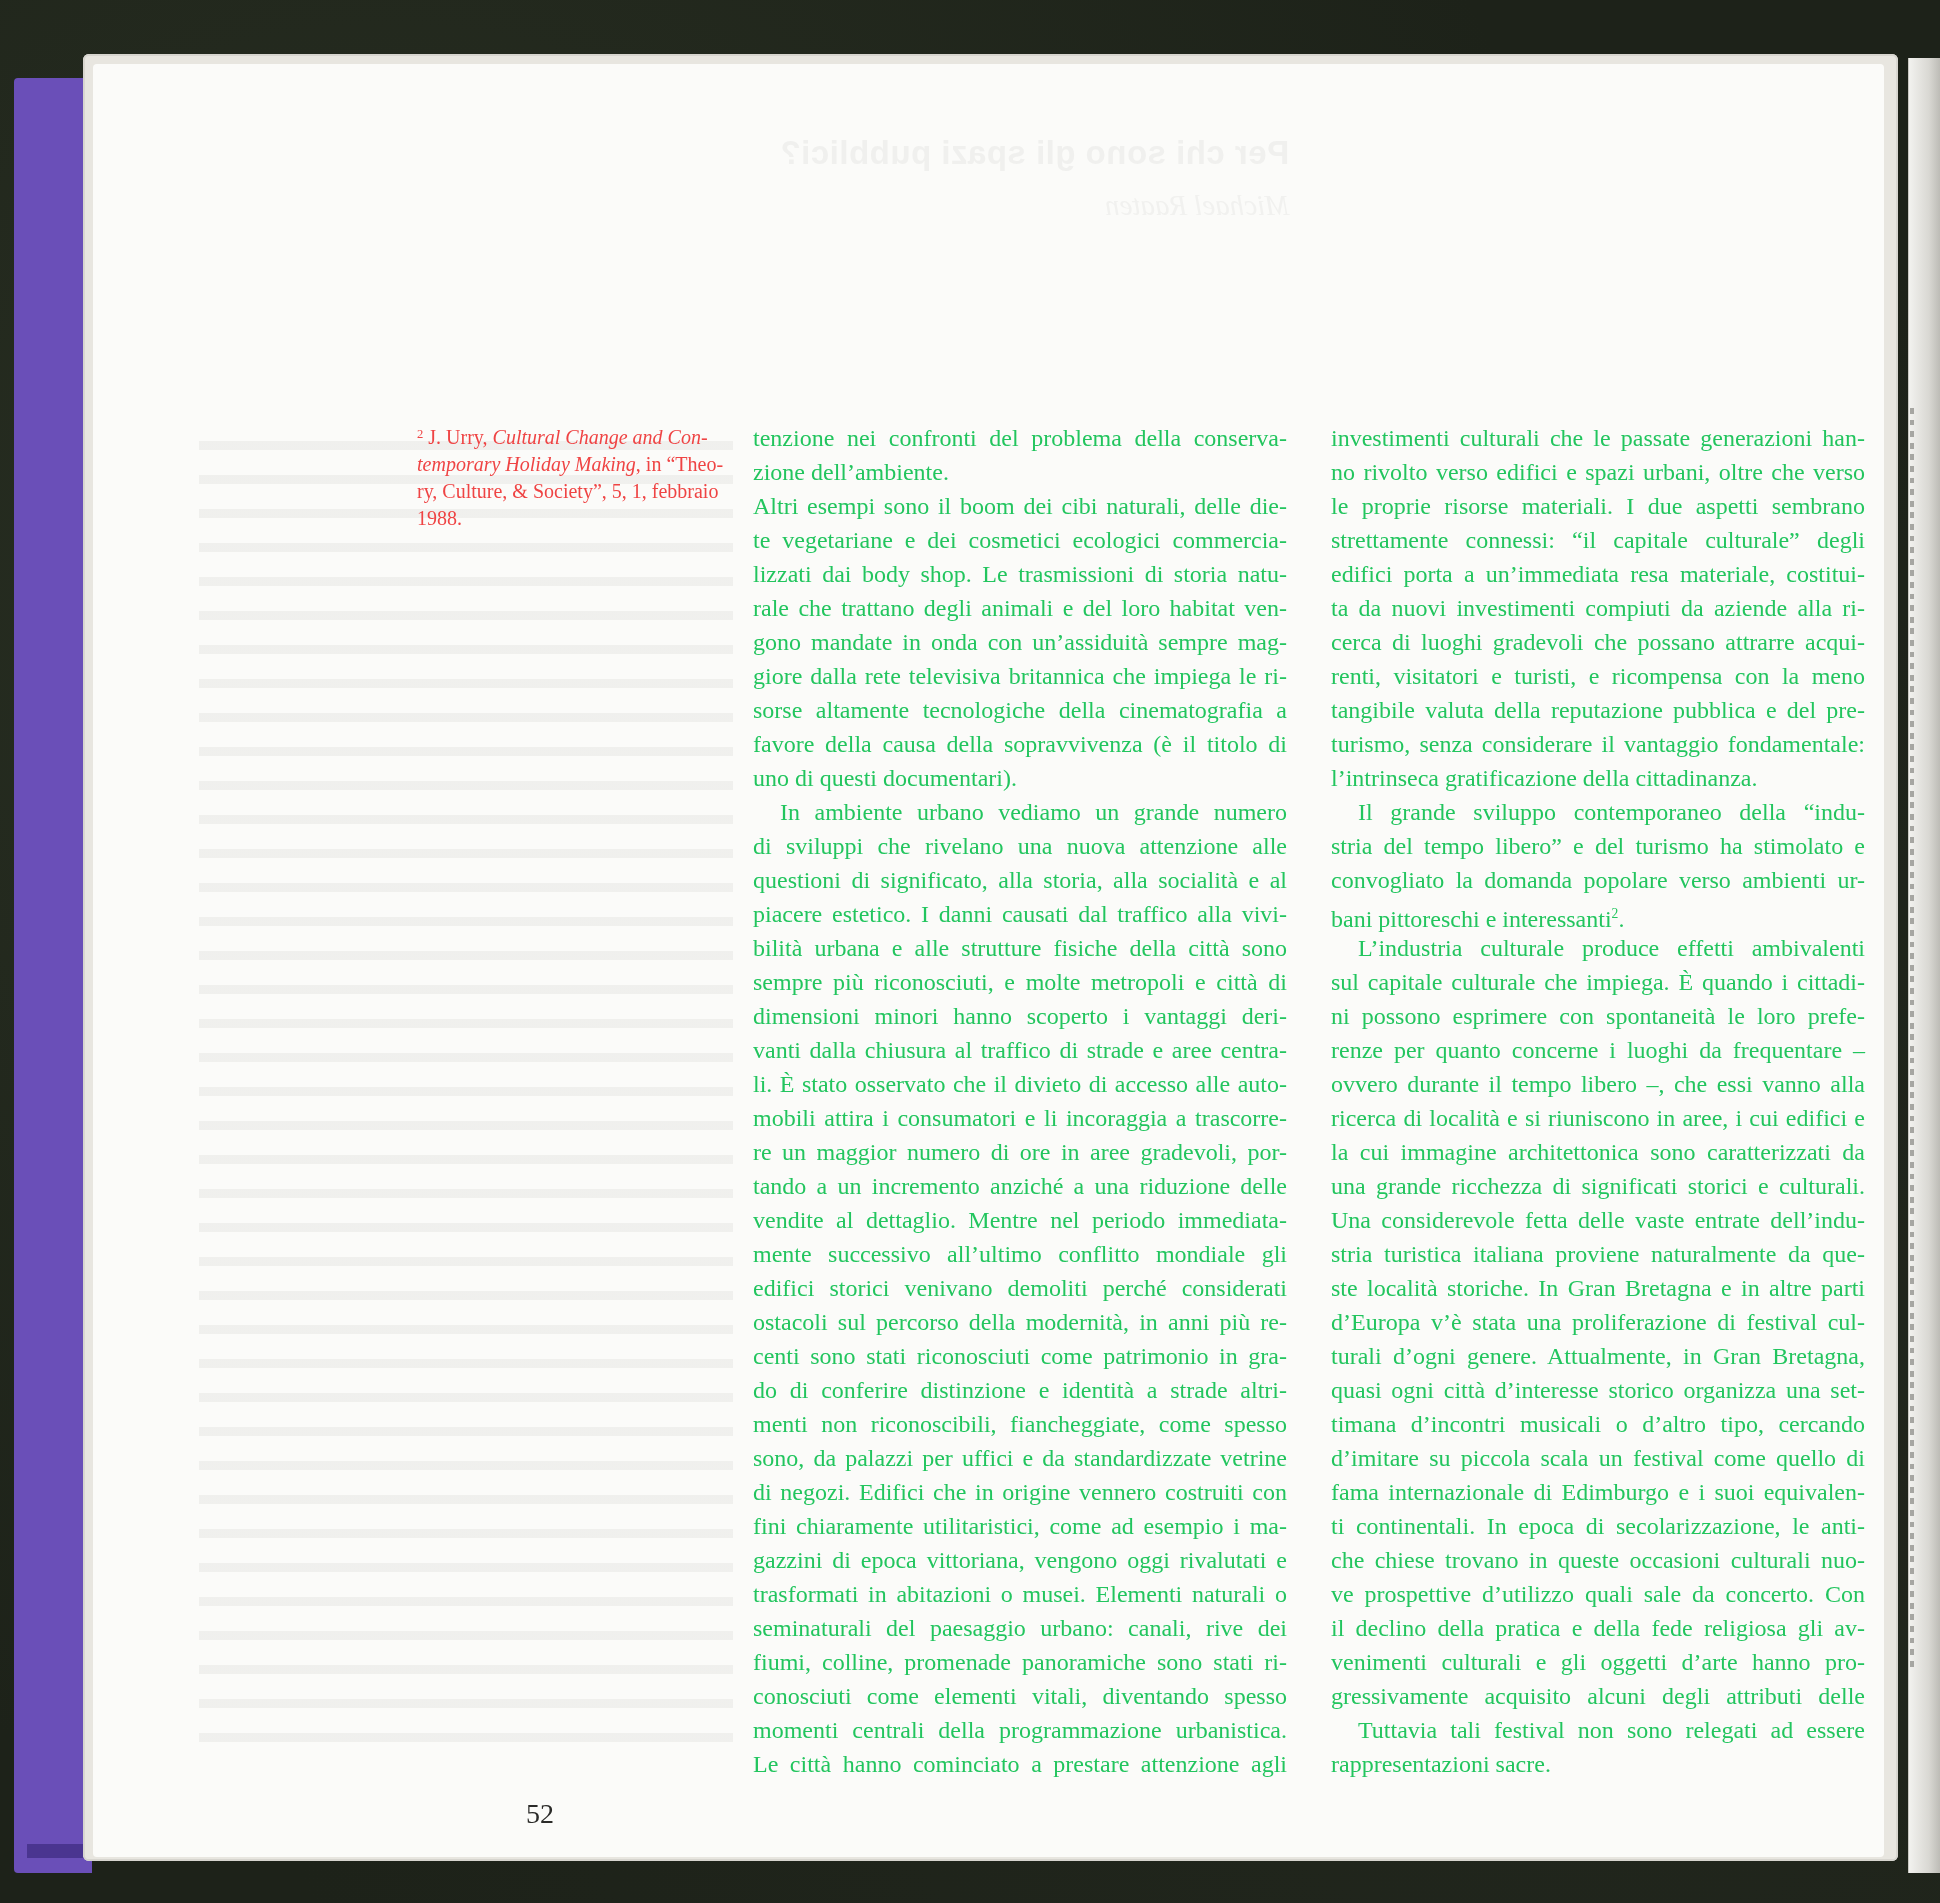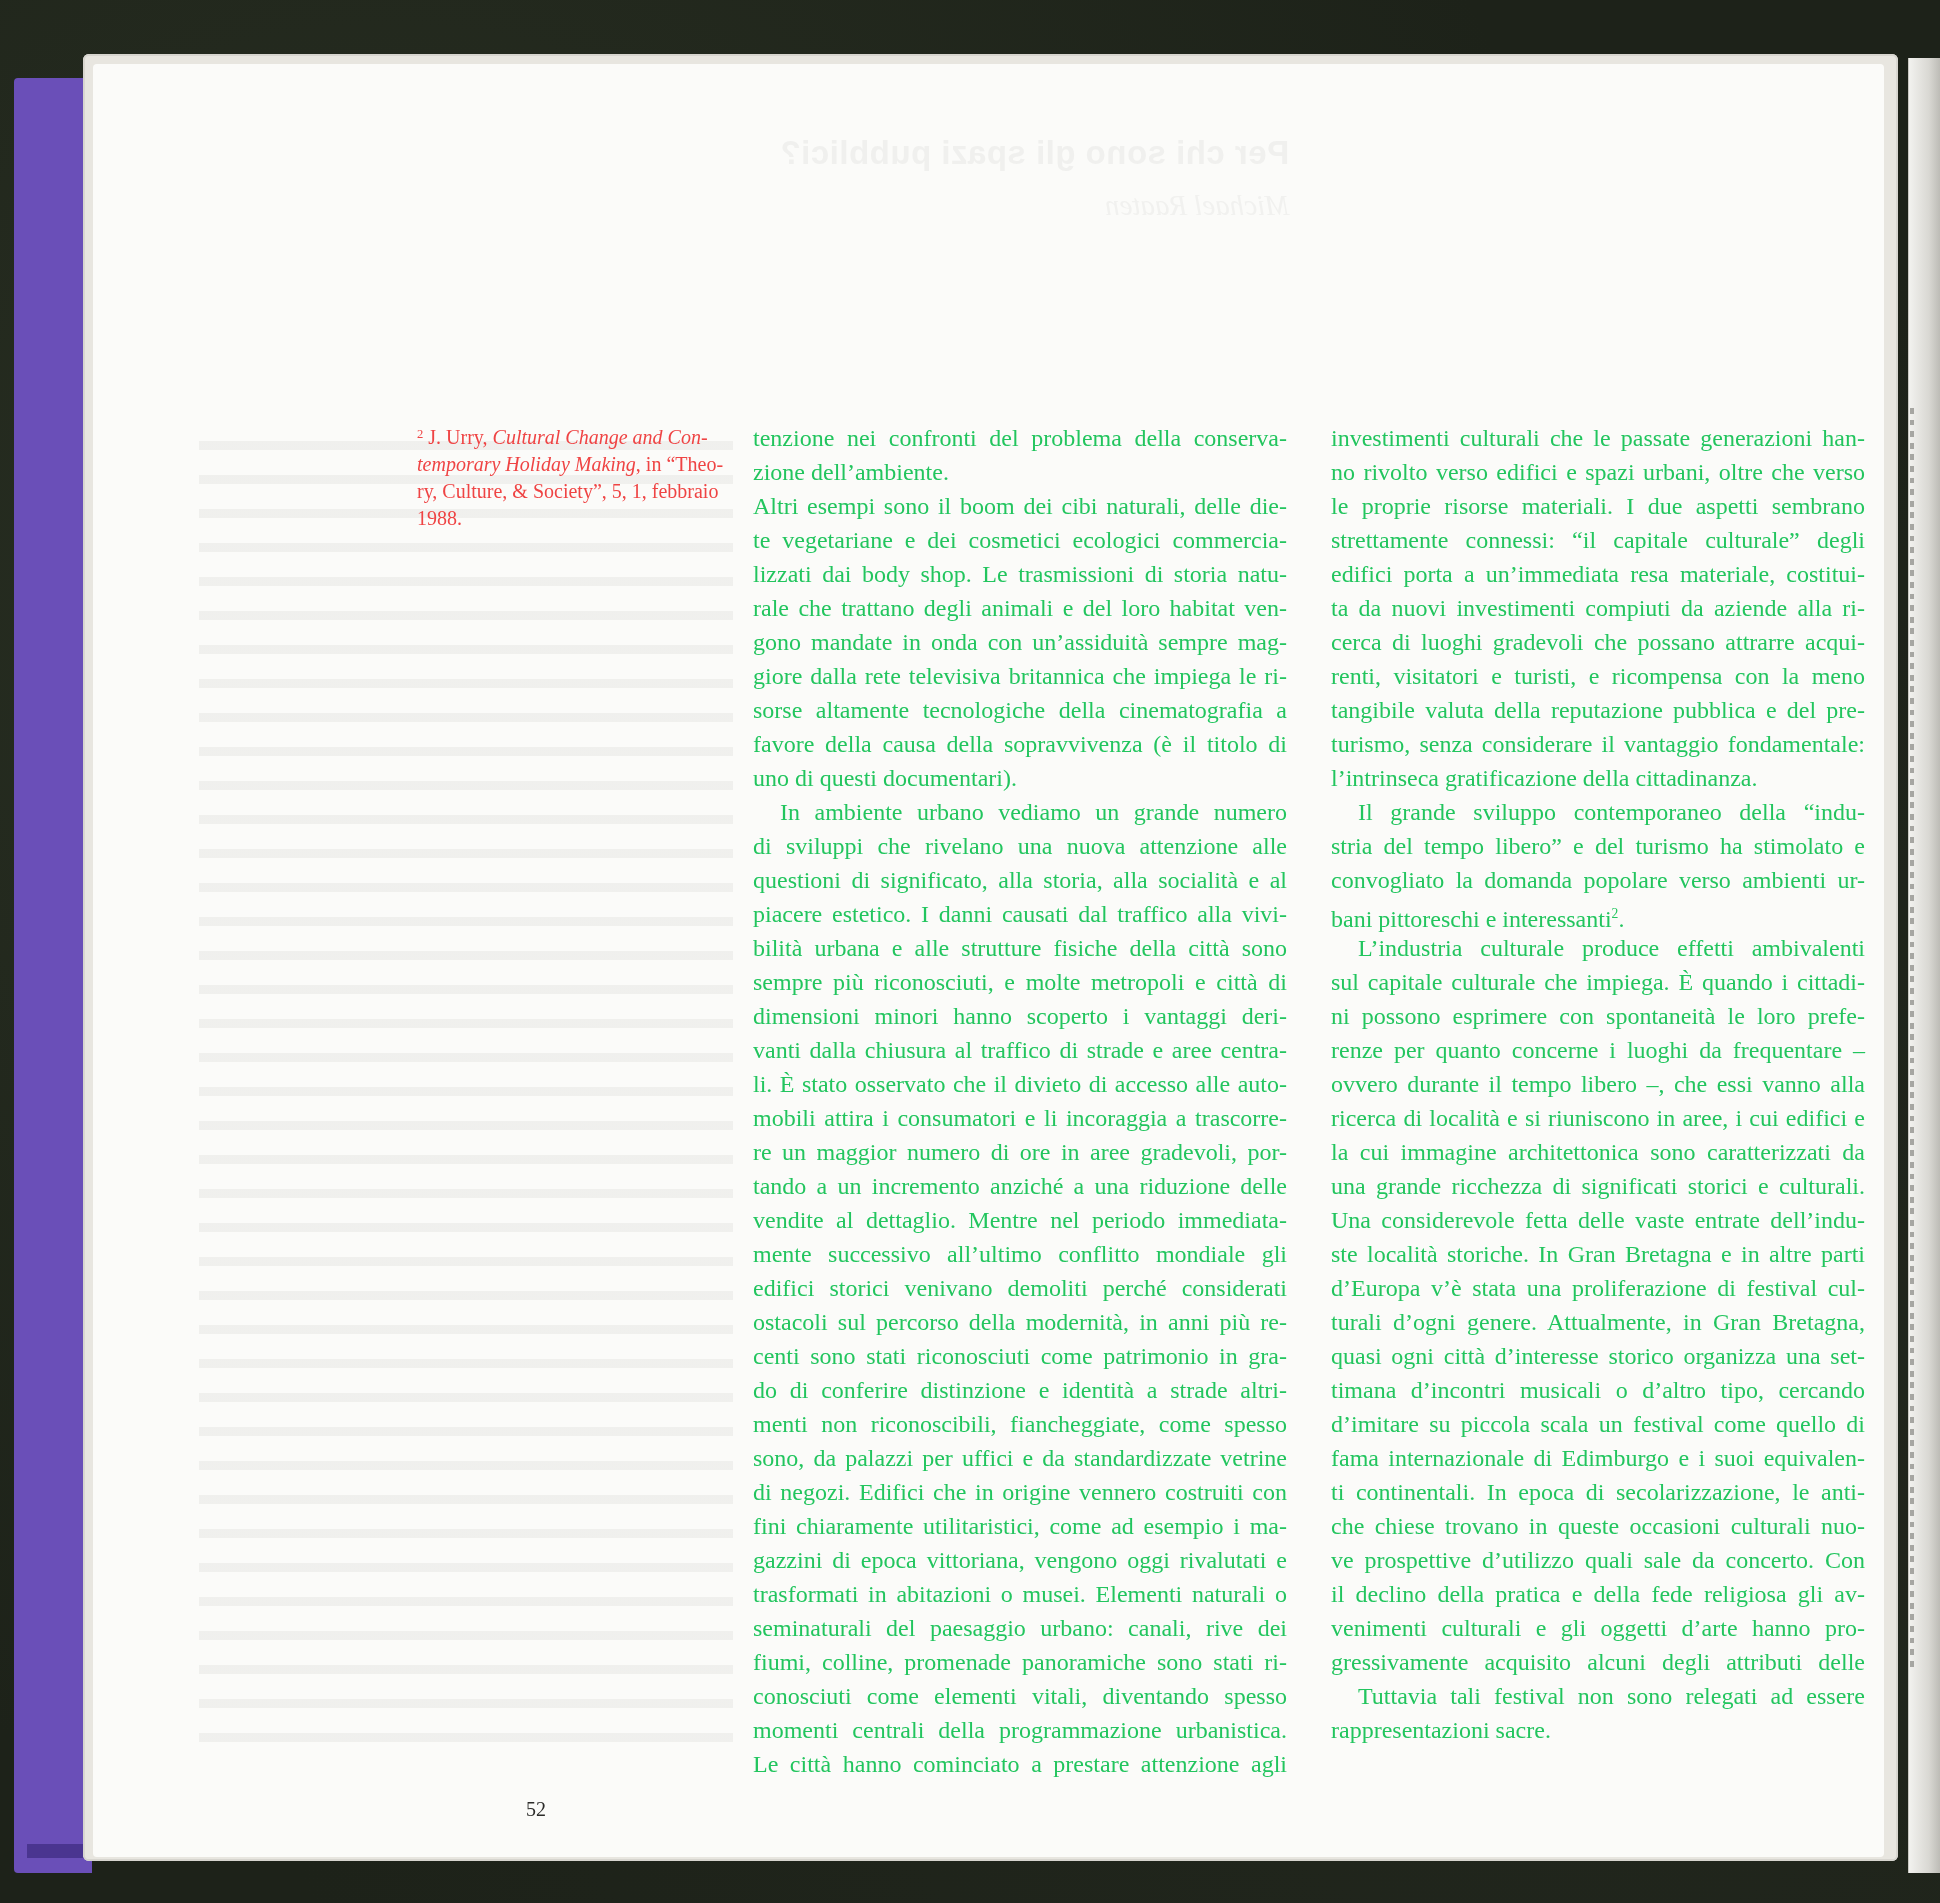--- a/index.html
+++ b/index.html
@@ -73,21 +73,21 @@
     .col-right { left: 1331px; }
     .line {
       display: block; white-space: nowrap;
       text-align: justify; text-align-last: justify; height: 34px;
     }
     .line.last { text-align-last: left; }
     .line.indent { padding-left: 27px; }
     .line sup { font-size: 13.6px; vertical-align: 8.7px; }
     .page-number {
       position: absolute; left: 526px; top: 1798px;
-      font-size: 20px; color: #2b2b29;
+      font-size: 28px; color: #2b2b29;
     }
   </style>
 </head>
 <body>
 
 <div class="bg-noise"></div>
 <div class="purple-cover"></div>
 <div class="purple-cover-bottom"></div>
 <div class="page-edge-stack"></div>
 
@@ -166,20 +166,21 @@
     <span class="line last">bani pittoreschi e interessanti<sup>2</sup>.</span>
     <span class="line indent">L’industria culturale produce effetti ambivalenti</span>
     <span class="line">sul capitale culturale che impiega. È quando i cittadi-</span>
     <span class="line">ni possono esprimere con spontaneità le loro prefe-</span>
     <span class="line">renze per quanto concerne i luoghi da frequentare –</span>
     <span class="line">ovvero durante il tempo libero –, che essi vanno alla</span>
     <span class="line">ricerca di località e si riuniscono in aree, i cui edifici e</span>
     <span class="line">la cui immagine architettonica sono caratterizzati da</span>
     <span class="line">una grande ricchezza di significati storici e culturali.</span>
     <span class="line">Una considerevole fetta delle vaste entrate dell’indu-</span>
+    <span class="line">stria turistica italiana proviene naturalmente da que-</span>
     <span class="line">ste località storiche. In Gran Bretagna e in altre parti</span>
     <span class="line">d’Europa v’è stata una proliferazione di festival cul-</span>
     <span class="line">turali d’ogni genere. Attualmente, in Gran Bretagna,</span>
     <span class="line">quasi ogni città d’interesse storico organizza una set-</span>
     <span class="line">timana d’incontri musicali o d’altro tipo, cercando</span>
     <span class="line">d’imitare su piccola scala un festival come quello di</span>
     <span class="line">fama internazionale di Edimburgo e i suoi equivalen-</span>
     <span class="line">ti continentali. In epoca di secolarizzazione, le anti-</span>
     <span class="line">che chiese trovano in queste occasioni culturali nuo-</span>
     <span class="line">ve prospettive d’utilizzo quali sale da concerto. Con</span>

